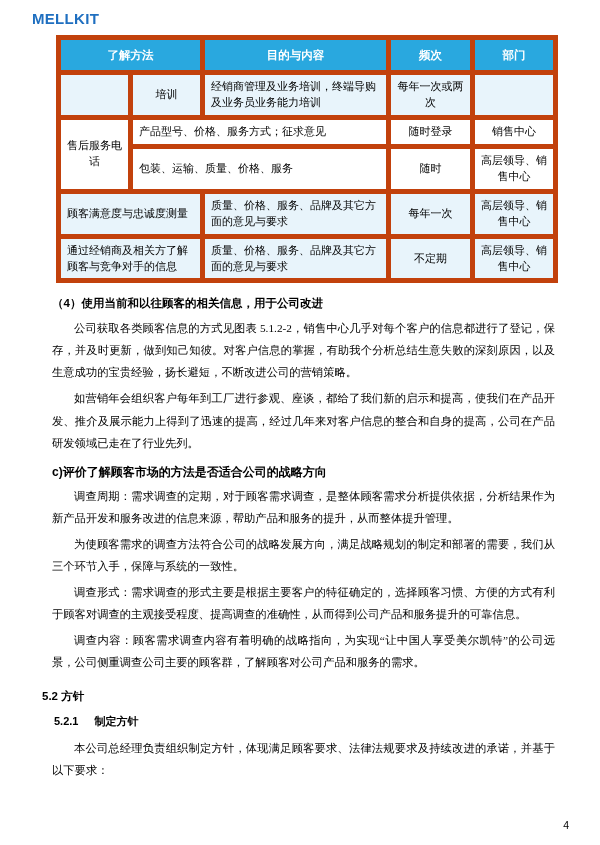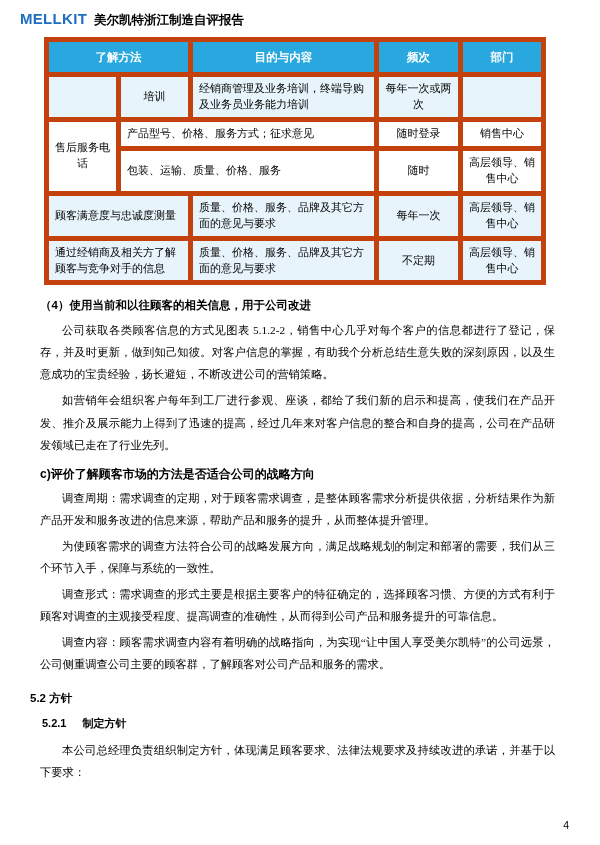--- a/index.html
+++ b/index.html
@@ -13,21 +13,21 @@
     font-family: "Liberation Serif", "DejaVu Serif", serif;
     color: #000000;
     position: relative;
     overflow: hidden;
   }
   .page {
     position: relative;
     width: 599px;
     height: 845px;
     box-sizing: border-box;
-    padding: 10px 30px 0 18px;
+    padding: 10px 30px 0 30px;
   }
   
   .header {
     display: flex;
     align-items: baseline;
     gap: 7px;
     padding-left: 2px;
     margin-bottom: 8px;
   }
   .brand {
@@ -124,21 +124,20 @@
     font-family: "Liberation Sans", sans-serif;
   }
 </style>
 </head>
 <body>
 
 <div class="page">
 
   <div class="header">
     <span class="brand">MELLKIT</span>
-    <span class="header-title">美尔凯特浙江制造自评报告</span>
   </div>
 
   <table class="doc-table">
     <colgroup>
       <col class="col1">
         <col class="col2">
         <col class="col3">
         <col class="col4">
         <col class="col5">
     </colgroup>

